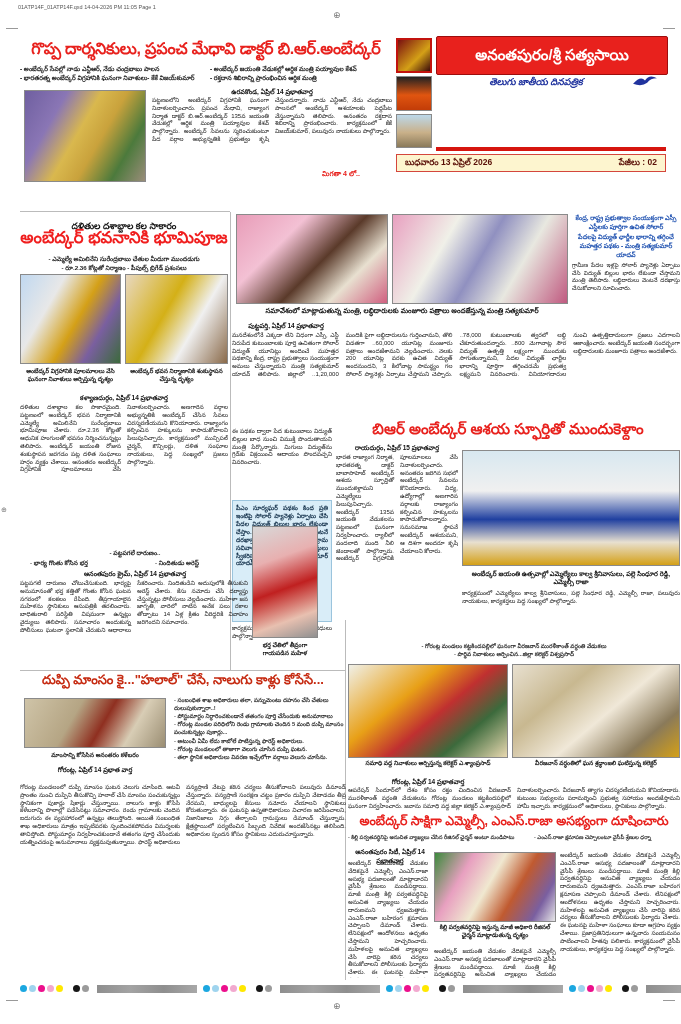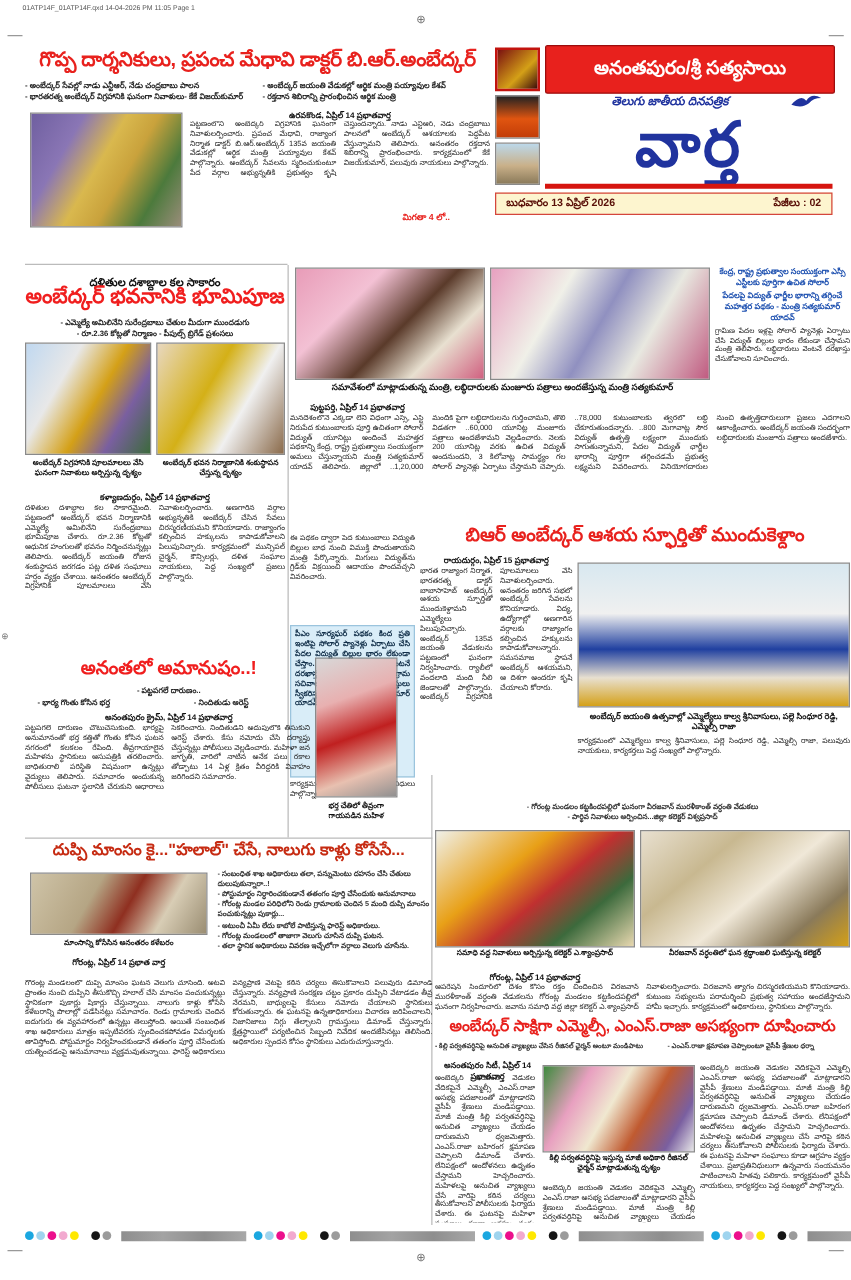--- a/index.html
+++ b/index.html
@@ -72,21 +72,20 @@
 
   <div class="abs" style="left:396px;top:36px;width:270px;height:136px;">
     <div class="ph ph-deity" style="left:0;top:2px;width:36px;height:35px;"></div>
     <div class="ph ph-sai" style="left:0;top:40px;width:36px;height:35px;"></div>
     <div class="ph ph-rock" style="left:0;top:78px;width:36px;height:34px;"></div>
     <div class="abs tagline" style="left:40px;top:40px;width:200px;">తెలుగు జాతీయ దినపత్రిక</div>
     <div class="abs edition-box" style="left:40px;top:0;width:230px;height:37px;">అనంతపురం/శ్రీ సత్యసాయి</div>
     <svg class="abs" style="left:236px;top:38px;width:26px;height:13px;" viewBox="0 0 24 12">
         <path d="M1 9 Q8 1 12 6 Q16 0 23 4 Q17 4 14 8 Q9 12 1 9 Z" fill="#20339e"></path>
       </svg>
-    <div class="abs logo" style="left:40px;top:50px;width:230px;height:62px;">వార్త</div>
     <div class="abs logo-rule" style="left:40px;top:111px;width:230px;height:4px;"></div>
     <div class="abs date-strip" style="left:0;top:118px;width:270px;height:18px;">
       <span>బుధవారం  13  ఏప్రిల్  2026</span>
       <span>పేజీలు : 02</span>
     </div>
   </div>
 
   <div class="abs" style="left:20px;top:64px;width:372px;height:120px;">
     <div class="abs bullets" style="left:0;top:0;width:184px;">
       <div>- అంబేద్కర్ సేవల్లో నాడు ఎన్టీఆర్, నేడు చంద్రబాబు పాలన</div>
@@ -135,21 +134,20 @@
   <div class="abs caption" style="left:236px;top:307px;width:332px;font-size:7px;">సమావేశంలో మాట్లాడుతున్న మంత్రి, లబ్ధిదారులకు మంజూరు పత్రాలు అందజేస్తున్న మంత్రి సత్యకుమార్</div>
   <div class="abs dateline" style="left:232px;top:322px;width:108px;">పుట్టపర్తి, ఏప్రిల్ 14 ప్రభాతవార్త</div>
   <div class="abs body-text cols4" style="left:232px;top:332px;width:448px;height:92px;">మనదేశంలోనే ఎక్కడా లేని విధంగా ఎస్సీ, ఎస్టీ నిరుపేద కుటుంబాలకు పూర్తి ఉచితంగా సోలార్ విద్యుత్ యూనిట్లు అందించే మహత్తర పథకాన్ని కేంద్ర, రాష్ట్ర ప్రభుత్వాలు సంయుక్తంగా అమలు చేస్తున్నాయని మంత్రి సత్యకుమార్ యాదవ్ తెలిపారు. జిల్లాలో ..1,20,000 మందికి పైగా లబ్ధిదారులను గుర్తించామని, తొలి విడతగా ..60,000 యూనిట్ల మంజూరు పత్రాలు అందజేశామని వెల్లడించారు. నెలకు 200 యూనిట్ల వరకు ఉచిత విద్యుత్ అందనుందని, 3 కిలోవాట్ల సామర్థ్యం గల సోలార్ ప్యానెళ్లు ఏర్పాటు చేస్తామని చెప్పారు. ..78,000 కుటుంబాలకు త్వరలో లబ్ధి చేకూరుతుందన్నారు. ..800 మెగావాట్ల సౌర విద్యుత్ ఉత్పత్తి లక్ష్యంగా ముందుకు సాగుతున్నామని, పేదల విద్యుత్ ఛార్జీల భారాన్ని పూర్తిగా తగ్గించడమే ప్రభుత్వ లక్ష్యమని వివరించారు. వినియోగదారుల నుంచి ఉత్పత్తిదారులుగా ప్రజలు ఎదగాలని ఆకాంక్షించారు. అంబేద్కర్ జయంతి సందర్భంగా లబ్ధిదారులకు మంజూరు పత్రాలు అందజేశారు.</div>
   <div class="abs" style="left:232px;top:428px;width:100px;height:218px;">
     <div class="body-text" style="height:68px;">ఈ పథకం ద్వారా పేద కుటుంబాలు విద్యుత్ బిల్లుల బాధ నుంచి విముక్తి పొందుతాయని మంత్రి పేర్కొన్నారు. మిగులు విద్యుత్‌ను గ్రిడ్‌కు విక్రయించి ఆదాయం పొందవచ్చని వివరించారు.</div>
     <div class="hl-box" style="height:122px;margin-top:4px;">పీఎం సూర్యఘర్ పథకం కింద ప్రతి ఇంటిపై సోలార్ ప్యానెళ్లు ఏర్పాటు చేసి పేదల విద్యుత్ బిల్లుల భారం లేకుండా చేస్తాం. అర్హులైన లబ్ధిదారులు వెంటనే దరఖాస్తు చేసుకోవాలి. గ్రామ సచివాలయాల్లో దరఖాస్తులు స్వీకరిస్తున్నారు - మంత్రి సత్యకుమార్ యాదవ్</div>
     <div class="body-text" style="height:16px;margin-top:3px;">కార్యక్రమంలో అధికారులు, ప్రజాప్రతినిధులు పాల్గొన్నారు.</div>
   </div>
 
   <div class="abs" style="left:20px;top:524px;width:300px;height:146px;">
-    <div class="abs sec-head-red" style="left:10px;top:2px;width:210px;font-size:15px;">అనంతలో అమానుషం..!</div>
     <div class="abs bullets ctr" style="left:30px;top:24px;width:170px;font-size:6.2px;">- పట్టపగలే దారుణం..</div>
     <div class="abs bullets" style="left:10px;top:34px;width:110px;font-size:6.2px;">- భార్య గొంతు కోసిన భర్త</div>
     <div class="abs bullets" style="left:135px;top:34px;width:90px;font-size:6.2px;">- నిందితుడు అరెస్ట్</div>
     <div class="abs dateline" style="left:10px;top:46px;width:210px;">అనంతపురం క్రైమ్, ఏప్రిల్ 14 ప్రభాతవార్త</div>
     <div class="abs body-text cols2" style="left:0;top:56px;width:228px;height:88px;">పట్టపగలే దారుణం చోటుచేసుకుంది. భార్యపై అనుమానంతో భర్త కత్తితో గొంతు కోసిన ఘటన నగరంలో కలకలం రేపింది. తీవ్రగాయాలైన మహిళను స్థానికులు ఆసుపత్రికి తరలించారు. బాధితురాలి పరిస్థితి విషమంగా ఉన్నట్లు వైద్యులు తెలిపారు. సమాచారం అందుకున్న పోలీసులు ఘటనా స్థలానికి చేరుకుని ఆధారాలు సేకరించారు. నిందితుడిని అదుపులోకి తీసుకుని అరెస్ట్ చేశారు. కేసు నమోదు చేసి దర్యాప్తు చేస్తున్నట్లు పోలీసులు వెల్లడించారు. మహిళా జన జాగృతి, వారిలో నాటిన అనేక పలు రకాల తోడ్పాటు 14 ఏళ్ల క్రితం వీరిద్దరికి వివాహం జరిగిందని సమాచారం.</div>
     <div class="ph ph-wound" style="left:232px;top:2px;width:66px;height:112px;"></div>
     <div class="abs caption" style="left:232px;top:118px;width:66px;">భర్త చేతిలో తీవ్రంగా గాయపడిన మహిళ</div>
   </div>
 
   <div class="abs" style="left:336px;top:420px;width:344px;height:200px;">

